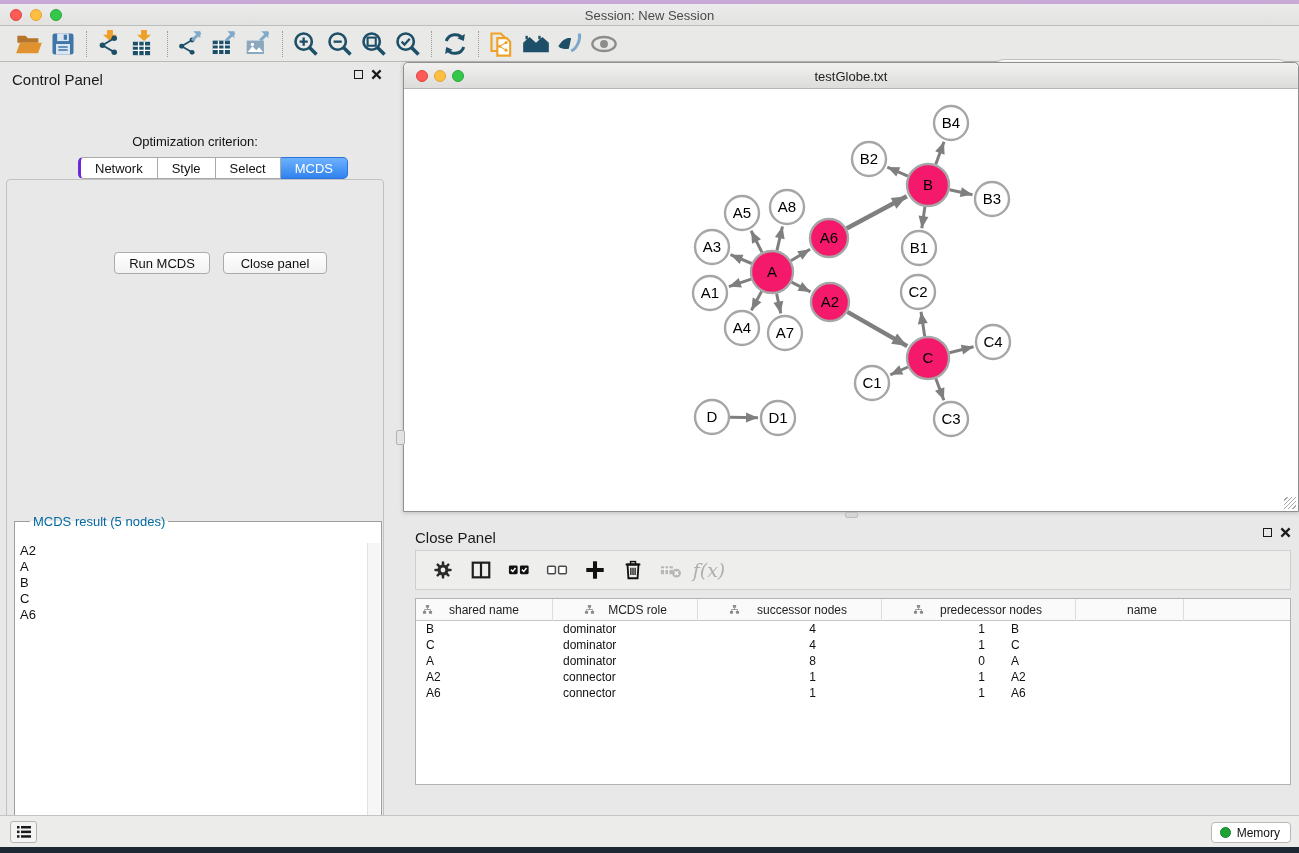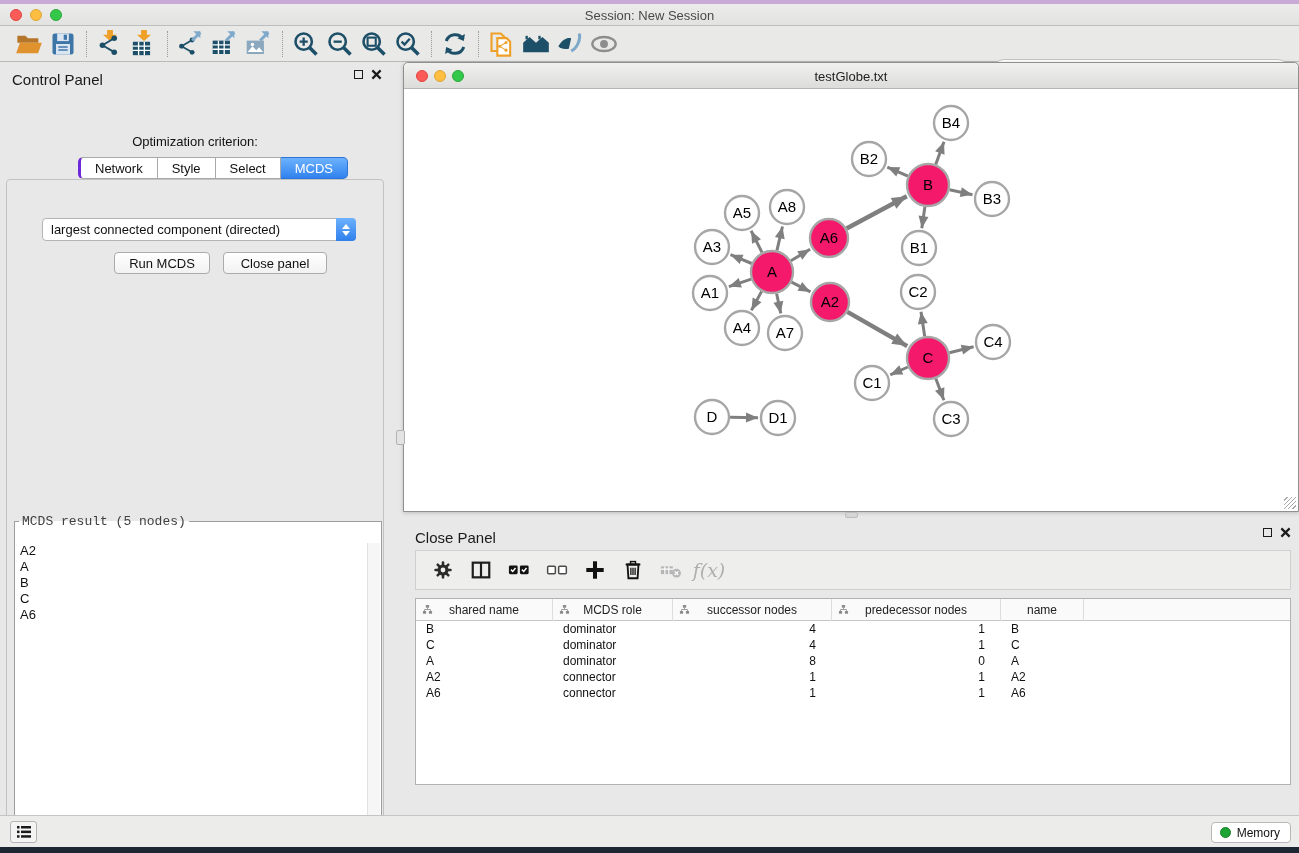--- a/index.html
+++ b/index.html
@@ -52,21 +52,21 @@
                 background:linear-gradient(#6db2fe,#2f80ec); display:flex; flex-direction:column;
                 align-items:center; justify-content:center; gap:2px; }
   .dd-up { width:0; height:0; border-left:4px solid transparent; border-right:4px solid transparent; border-bottom:5px solid #fff; }
   .dd-down { width:0; height:0; border-left:4px solid transparent; border-right:4px solid transparent; border-top:5px solid #fff; }
   .push-btn { position:absolute; height:22px; background:linear-gradient(#ffffff,#f2f2f2); border:1px solid #ababab;
               border-radius:4px; font-size:13px; color:#111; display:flex; align-items:center; justify-content:center; cursor:default;margin-left:22px; }
   #btn-run { left:92px; top:190px; width:96px; }
   #btn-close { left:201px; top:190px; width:104px; }
   #result-fieldset { position:absolute; left:14px; top:452px; width:368px; height:348px; border:1px solid #9e9e9e;
                      background:#fff; padding:0; }
-  #result-fieldset legend { font-size:13px; color:#404040; margin-left:4px; padding:0 3px;font-family:Liberation Mono, monospace; }
+  #result-fieldset legend { font-size:13px; color:#0369a1; margin-left:15px; padding:0 3px; }
   #result-list { position:absolute; left:1px; top:14px; width:352px; bottom:1px; background:#fff; overflow:hidden; }
   #result-scroll { position:absolute; right:1px; top:14px; width:13px; bottom:1px; background:#f6f6f6; border-left:1px solid #e2e2e2; }
   .result-item { font-size:13px; color:#111; line-height:16px; padding-left:4px; }
 
   
   #network-window { left:403px; top:62px; width:896px; height:450px; background:#fff; border:1px solid #8f8f8f;
                     border-radius:5px 5px 0 0; box-shadow:0 1px 4px rgba(0,0,0,.18); }
   #nw-titlebar { position:absolute; left:0; top:0; width:100%; height:26px; background:linear-gradient(#f1f1ef,#dcdcda);
                  border-bottom:1px solid #b5b5b5; border-radius:5px 5px 0 0; }
   #nw-title { position:absolute; top:6px; left:0; width:100%; text-align:center; font-size:13px; color:#222; }
@@ -75,21 +75,21 @@
              background:repeating-linear-gradient(135deg,transparent,transparent 2px,#aaa 2px,#aaa 3px); }
   #left-split-handle { left:396px; top:430px; width:9px; height:15px; background:#e3e3e3; border:1px solid #b2b2b2; border-radius:2px; }
   #mid-split-handle { left:845px; top:512px; width:13px; height:6px; background:#d6d6d6; border:1px solid #bdbdbd; border-radius:2px; }
 
   
   #table-panel { left:403px; top:520px; width:896px; height:295px; background:#e8e8e8; }
   #tp-toolbar { position:absolute; left:12px; top:30px; width:876px; height:40px; background:#eeeeec;
                 border:1px solid #cfcfcd; display:flex; align-items:center; padding-left:10px; gap:4px; }
   .tpt-icon { width:34px; height:30px; display:flex; align-items:center; justify-content:center; cursor:default; }
   #data-table { position:absolute; left:12px; top:78px; width:876px; height:187px; background:#fff; border:1px solid #b2b2b2; overflow:hidden; }
-  #table-header { display:flex; height:22px; background:#fafafa; border-bottom:1px solid #c6c6c6; }
+  #table-header { display:flex; height:22px; background:#fafafa; border-bottom:1px solid #c6c6c6;gap:25px; }
   .th { position:relative; height:22px; border-right:1px solid #ddd; display:flex; align-items:center; justify-content:center;
         font-size:12px; color:#222; }
   .th .col-icon { position:absolute; left:6px; top:5px; }
   .tr { display:flex; height:16px; }
   .td { font-size:12px; color:#111; height:16px; line-height:16px; white-space:nowrap; overflow:hidden; }
   .td.left { text-align:left; padding-left:10px; }
   .td.right { text-align:right; padding-right:16px; }
   #tp-tabs { position:absolute; left:0; top:270px; width:896px; display:flex; justify-content:center; }
   #tp-tabs .seg { height:21px; font-size:13px; }
 
@@ -281,27 +281,20 @@
     </span>
   </div>
   <div id="cp-body"></div>
   <div id="cp-tabs" class="segbar" style="left:78px; top:95px;">
       <div class="seg">Network</div>
       <div class="seg">Style</div>
       <div class="seg">Select</div>
       <div class="seg active">MCDS</div>
     </div>
   <div id="opt-label">Optimization criterion:</div>
-  <div id="opt-dropdown">
-    <span class="dd-text">largest connected component (directed)</span>
-    <span class="dd-stepper">
-        <span class="dd-up"></span>
-        <span class="dd-down"></span>
-      </span>
-  </div>
   <div id="btn-run" class="push-btn">Run MCDS</div>
   <div id="btn-close" class="push-btn">Close panel</div>
   <fieldset id="result-fieldset">
     <legend>MCDS result (5 nodes)</legend>
     <div id="result-list">
         <div class="result-item">A2</div>
         <div class="result-item">A</div>
         <div class="result-item">B</div>
         <div class="result-item">C</div>
         <div class="result-item">A6</div>

